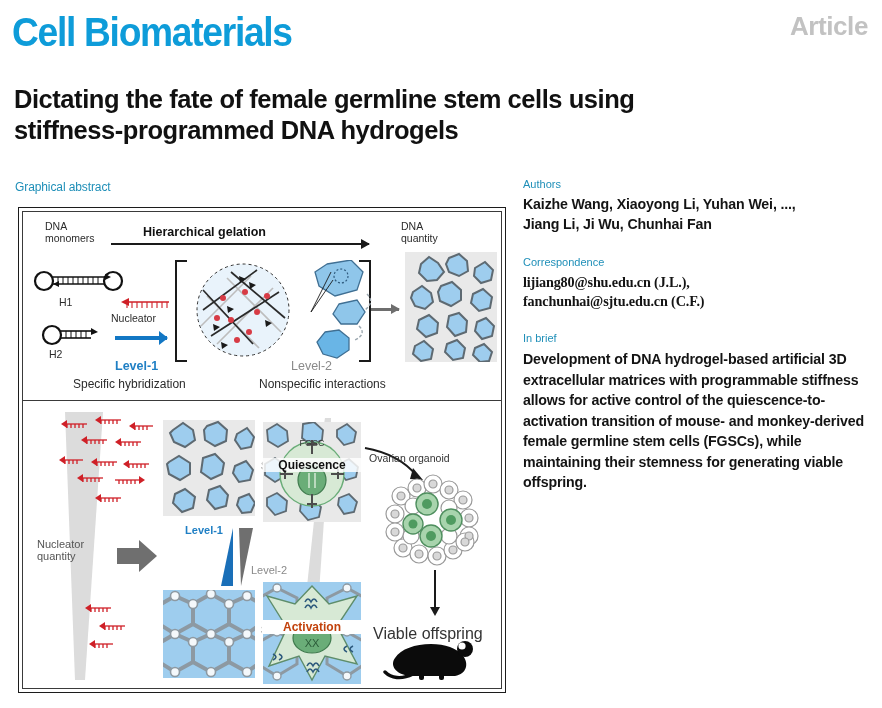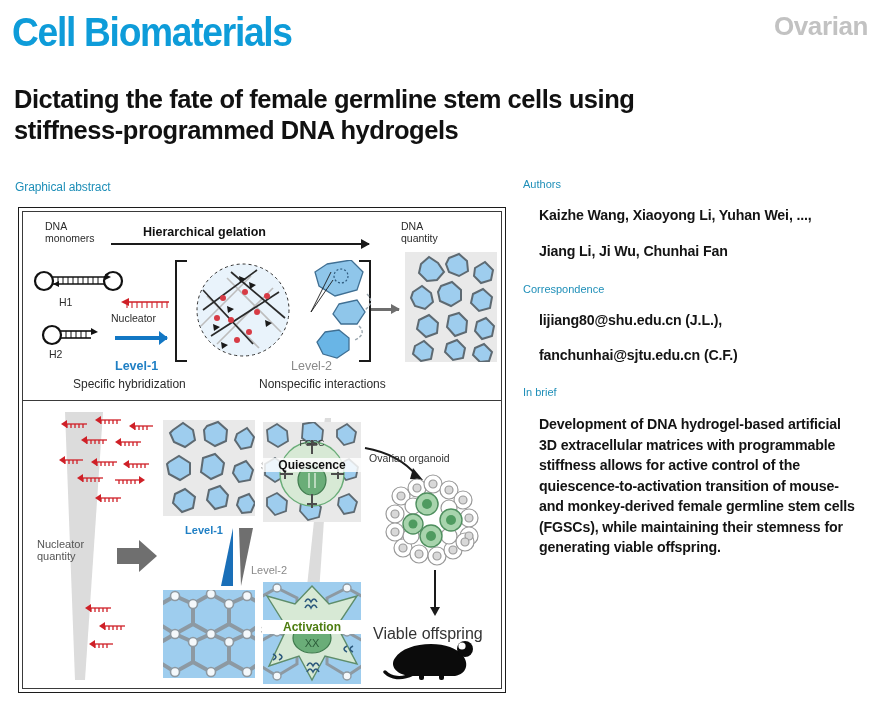--- a/index.html
+++ b/index.html
@@ -67,32 +67,32 @@
   .h-arrow.blue:after{border-left-color:#1277c4;border-top-width:7px;border-bottom-width:7px;top:-5px;}
   .v-arrow{position:absolute;width:1.6px;background:#1a1a1a;}
   .v-arrow:after{content:"";position:absolute;bottom:-8px;left:-4px;border-top:9px solid #1a1a1a;border-left:5px solid transparent;border-right:5px solid transparent;}
   
   .bracket{position:absolute;width:10px;border:2px solid #1a1a1a;}
   .bracket.left{border-right:none;}
   .bracket.right{border-left:none;}
   
   #right-col{position:absolute;left:523px;top:178px;width:348px;}
   .rc-head{color:#1f8fb8;font-size:11px;margin:0 0 5px 0;}
-  .rc-body{color:#141414;font-size:14.2px;line-height:19.5px;font-weight:bold;letter-spacing:-0.15px;margin:16px;}
+  .rc-body{color:#141414;font-size:14.2px;line-height:19.5px;font-weight:bold;letter-spacing:-0.15px;margin:0;}
   #authors-block{margin-bottom:22px;}
   #corr-block{margin-bottom:22px;}
-  #corr-block .rc-body{line-height:18.5px;}
+  #corr-block .rc-body{line-height:18.5px;font-family:Liberation Serif, serif;}
   #inbrief-block .rc-body{line-height:20.5px;}
 </style>
 </head>
 <body>
 
 <div id="masthead">
   <div id="journal-logo">Cell Biomaterials</div>
-  <div id="article-type">Ovarian</div>
+  <div id="article-type">Article</div>
 </div>
 
 <div id="paper-title">Dictating the fate of female germline stem cells using stiffness-programmed DNA hydrogels</div>
 
 <div id="ga-head" class="sec-head">Graphical abstract</div>
 
 <div id="figure-frame">
  <div id="figure-inner">
   <div id="panel-divider"></div>
 
@@ -489,21 +489,21 @@
         <path d="M42 20 q3,-6 6,0 q3,-6 6,0"></path>
             <path d="M42 26 q3,-6 6,0 q3,-6 6,0"></path>
         <path d="M44 84 q3,-6 6,0 q3,-6 6,0"></path>
             <path d="M44 90 q3,-6 6,0 q3,-6 6,0"></path>
         <path d="M10 72 q6,3 0,6"></path>
             <path d="M16 72 q6,3 0,6"></path>
         <path d="M84 64 q-6,3 0,6"></path>
             <path d="M90 64 q-6,3 0,6"></path>
       </g>
     </svg>
-    <div style="position:absolute;left:-1px;top:38px;width:100px;text-align:center;font-size:12px;font-weight:bold;color:#4d7c0f;background:#ffffff;">Activation</div>
+    <div style="position:absolute;left:-1px;top:38px;width:100px;text-align:center;font-size:12px;font-weight:bold;color:#c2410c;background:#ffffff;">Activation</div>
     <div style="position:absolute;left:0px;top:55px;width:98px;text-align:center;font-size:11px;color:#2c5c39;">XX</div>
   </div>
 
   <svg style="position:absolute;left:340px;top:230px;" width="70" height="46">
     <path d="M2 6 q34,6 52,28" fill="none" stroke="#1a1a1a" stroke-width="2"></path>
     <polygon points="50,26 60,38 47,37" fill="#1a1a1a"></polygon>
   </svg>
   <div class="fig-label" style="left:346px;top:240px;width:130px;font-size:10.5px;color:#333;">Ovarian organoid</div>
 
   <svg style="position:absolute;left:360px;top:262px;" width="104" height="92">

